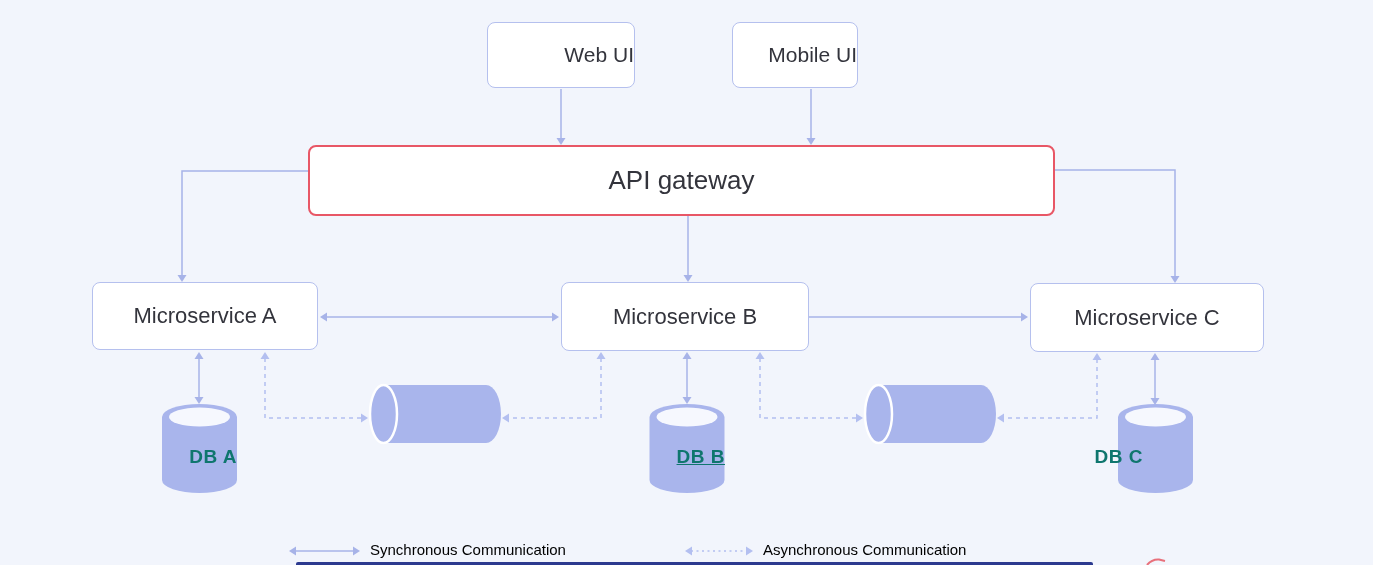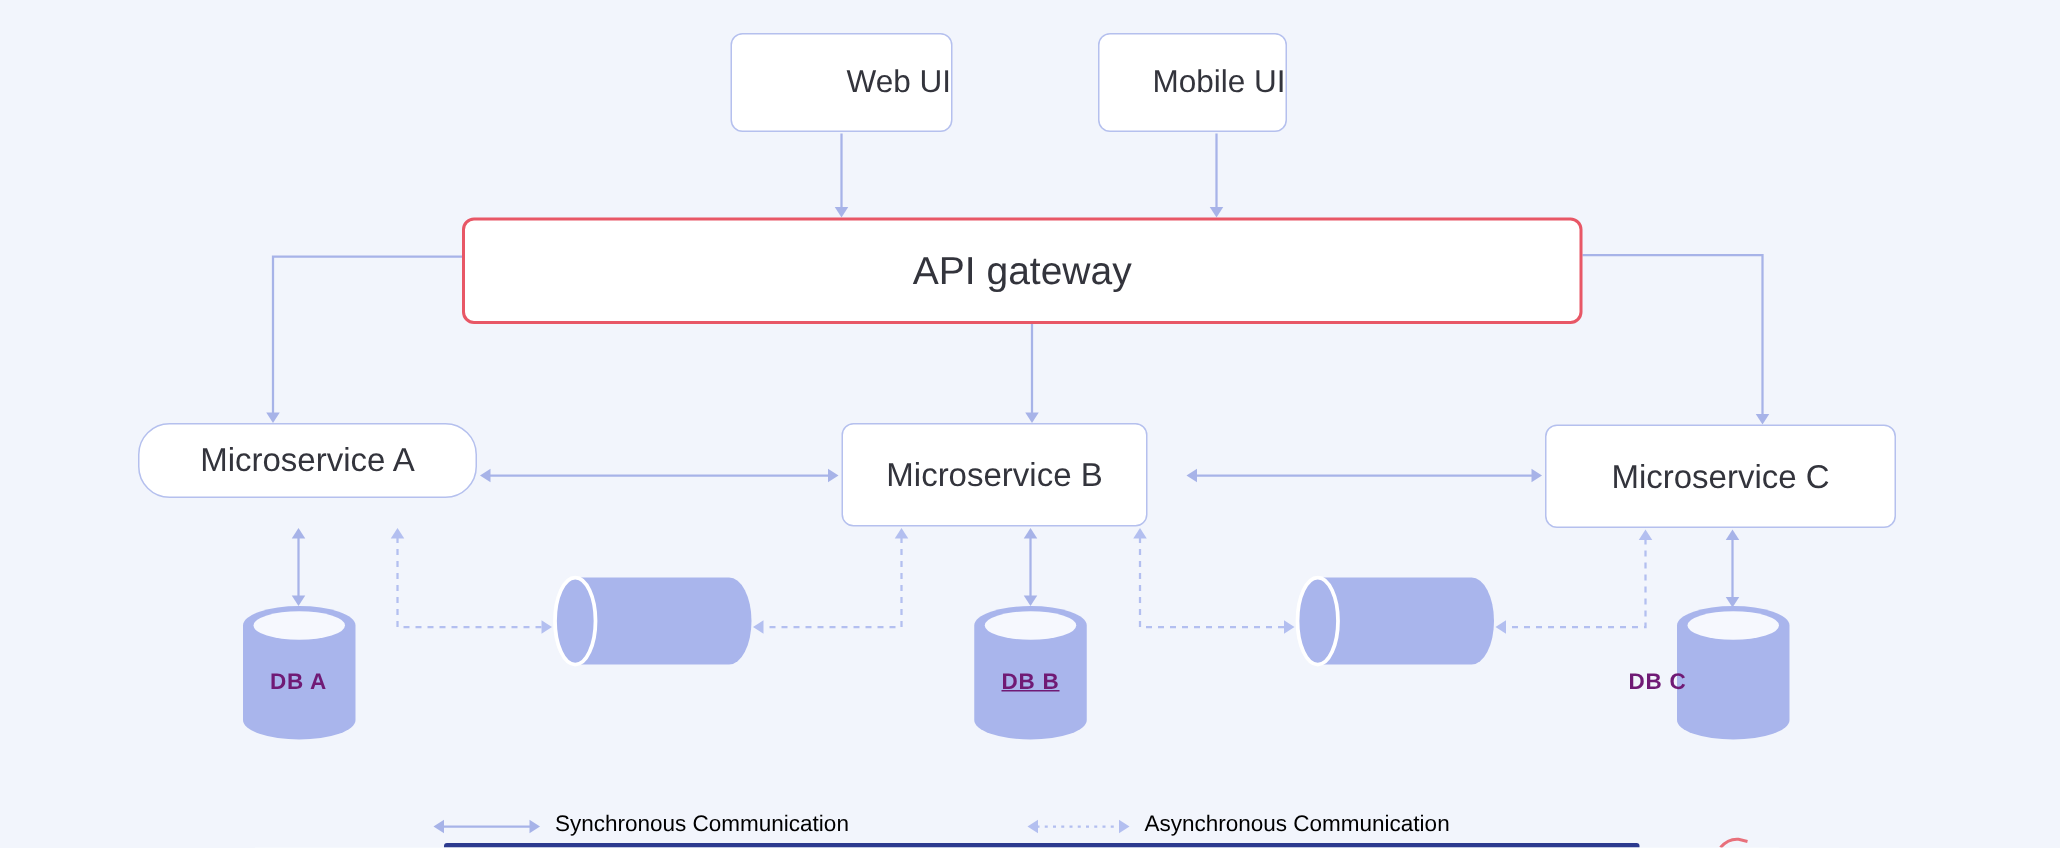--- a/index.html
+++ b/index.html
@@ -12,22 +12,22 @@
   .node {
     position:absolute; background:#ffffff;
     border:1.5px solid #b5c0ee; border-radius:8px;
     display:flex; align-items:center; justify-content:center;
     color:#33343c; box-sizing:border-box;
   }
   .node.small { font-size:21px;justify-content:flex-end; }
   .node.ms { font-size:22px; }
   .node.gateway { border:2px solid #e85766; font-size:26px; }
   .db-label {
-    position:absolute; width:76px; text-align:center;
-    color:#701a75; font-weight:bold; font-size:15px; letter-spacing:0.5px;
+    position:absolute; width:76px; text-align:right;
+    color:#0f766e; font-weight:bold; font-size:19px; letter-spacing:0.5px;
   }
   .legend-label {
     position:absolute; font-size:15px; color:#000000; white-space:nowrap;
   }
   .bottom-bar {
     position:absolute; left:296px; top:562px; width:797px; height:3px;
     background:#2c3a8f; border-radius:2px 2px 0 0;
   }
 </style>
 </head>
@@ -127,25 +127,25 @@
   </div>
 
   <div class="node small" style="left:732px; top:22px; width:126px; height:66px;">
     <span>Mobile UI</span>
   </div>
 
   <div class="node gateway" style="left:308px; top:145px; width:747px; height:71px;">
     <span>API gateway</span>
   </div>
 
-  <div class="node ms" style="left:92px; top:282px; width:226px; height:50px;border-radius:21px;">
+  <div class="node ms" style="left:92px; top:282px; width:226px; height:68px;">
     <span>Microservice A</span>
   </div>
 
-  <div class="node ms" style="left:561px; top:282px; width:204px; height:69px;">
+  <div class="node ms" style="left:561px; top:282px; width:248px; height:69px;">
     <span>Microservice B</span>
   </div>
 
   <div class="node ms" style="left:1030px; top:283px; width:234px; height:69px;">
     <span>Microservice C</span>
   </div>
 
   <div class="db-label" style="left:161px; top:446px;">DB A</div>
   <div class="db-label" style="left:649px; top:446px;text-decoration:underline;">DB B</div>
   <div class="db-label" style="left:1067px; top:446px;">DB C</div>

